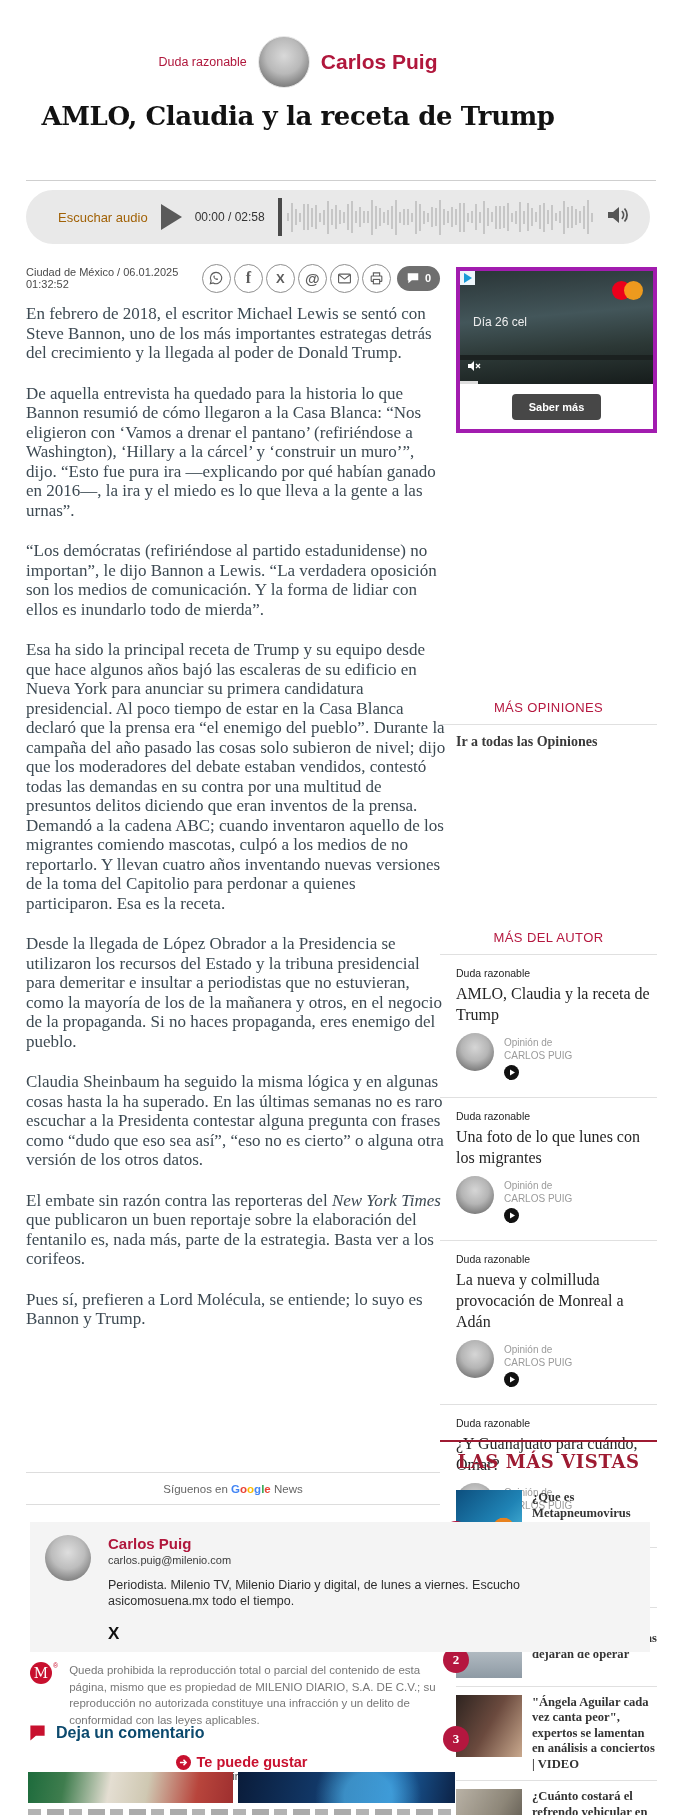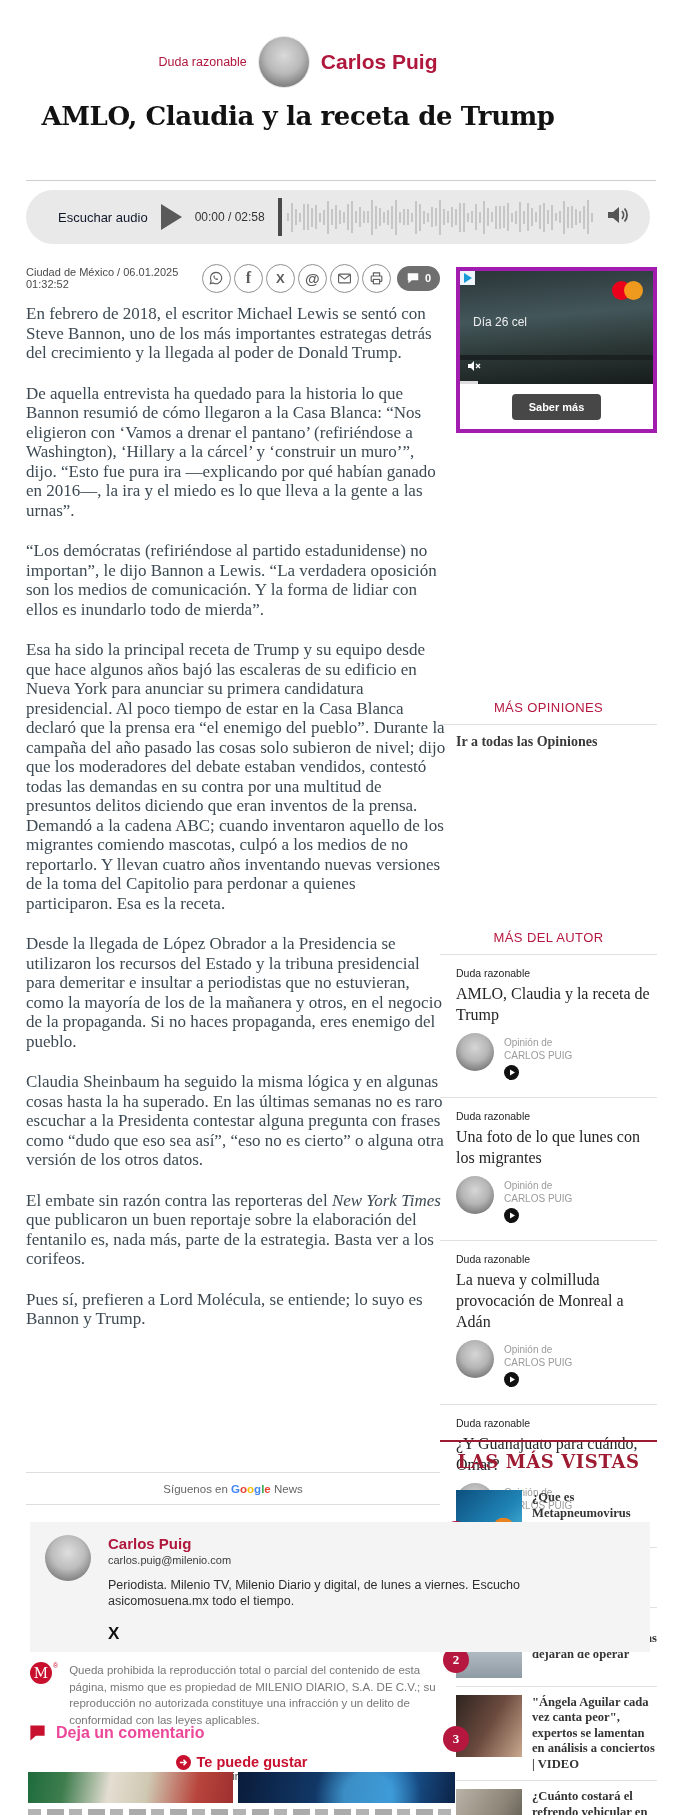--- a/index.html
+++ b/index.html
@@ -15,21 +15,21 @@
      border:1px solid #e6e6e6;}
   .author-name{color:#b0173c;font-weight:bold;font-size:21px;}
   h1.title{font-family:"DejaVu Serif","Liberation Serif",serif;font-size:26px;font-weight:700;
      color:#121212;margin:13px 0 0;letter-spacing:-0.4px;white-space:nowrap;}
 
   
   .hr-top{position:absolute;top:180px;left:26px;width:630px;height:1px;background:#cfcfcf;}
   .player{position:absolute;top:190px;left:26px;width:624px;height:54px;background:#e9e9e9;
      border-radius:27px;display:flex;align-items:center;box-sizing:border-box;
      padding:0 20px 0 32px;gap:13px;}
-  .pl-label{font-size:13px;color:#0f172a;white-space:nowrap;}
+  .pl-label{font-size:13px;color:#a16207;white-space:nowrap;}
   .pl-play{width:0;height:0;border-left:21px solid #5a5a5a;border-top:13px solid transparent;
      border-bottom:13px solid transparent;cursor:pointer;}
   .pl-time{font-size:12px;color:#333;white-space:nowrap;}
   .waveform{flex:1;height:40px;display:flex;align-items:center;gap:2px;overflow:hidden;}
   .wcursor{width:4px;height:38px;background:#4a4a4a;margin-right:3px;flex-shrink:0;}
   .wbar{width:2px;background:#c6c6c6;flex-shrink:0;}
 
   
   .meta{position:absolute;top:262px;left:26px;width:414px;height:32px;
      display:flex;align-items:center;justify-content:space-between;}
@@ -123,21 +123,21 @@
   .card-bio{font-size:12.5px;color:#2e2e2e;line-height:16px;max-width:512px;}
   .card-x{font-weight:800;font-size:17px;color:#111;margin-top:15px;cursor:pointer;display:inline-block;}
 
   .disc{position:absolute;top:1662px;left:30px;width:414px;display:flex;gap:11px;}
   .m-logo{width:22px;height:22px;border-radius:50%;background:#c8102e;color:#fff;flex-shrink:0;
      font-family:"DejaVu Serif",serif;font-size:14px;display:flex;align-items:center;justify-content:center;}
   .m-tm{font-size:7px;color:#c8102e;margin-left:1px;}
   .disc-txt{font-size:11.5px;line-height:16.5px;color:#777;}
 
   .comment-cta{position:absolute;top:1723px;left:28px;display:flex;align-items:center;gap:9px;
-     color:#ec4899;font-weight:bold;font-size:16px;cursor:pointer;}
+     color:#0c4a6e;font-weight:bold;font-size:16px;cursor:pointer;}
   .gustar{position:absolute;top:1754px;left:28px;width:427px;display:flex;
      justify-content:space-between;align-items:center;flex-direction:column;}
   .gustar-left{display:flex;align-items:center;gap:6px;color:#c8102e;font-weight:bold;font-size:14.5px;cursor:pointer;}
   .arrow-circle{width:15px;height:15px;border-radius:50%;background:#c8102e;display:flex;
      align-items:center;justify-content:center;}
   .taboola{font-size:10.5px;color:#3f3f3f;cursor:pointer;}
 
   .sponsor{position:absolute;top:1772px;height:31px;cursor:pointer;}
   #sponsor-1{left:28px;width:205px;
      background:linear-gradient(100deg,#1d6b3c 0%,#3f7d4e 18%,#e4ded2 40%,#cfc8b2 58%,#b8453c 82%,#9e2f2f 100%);}

